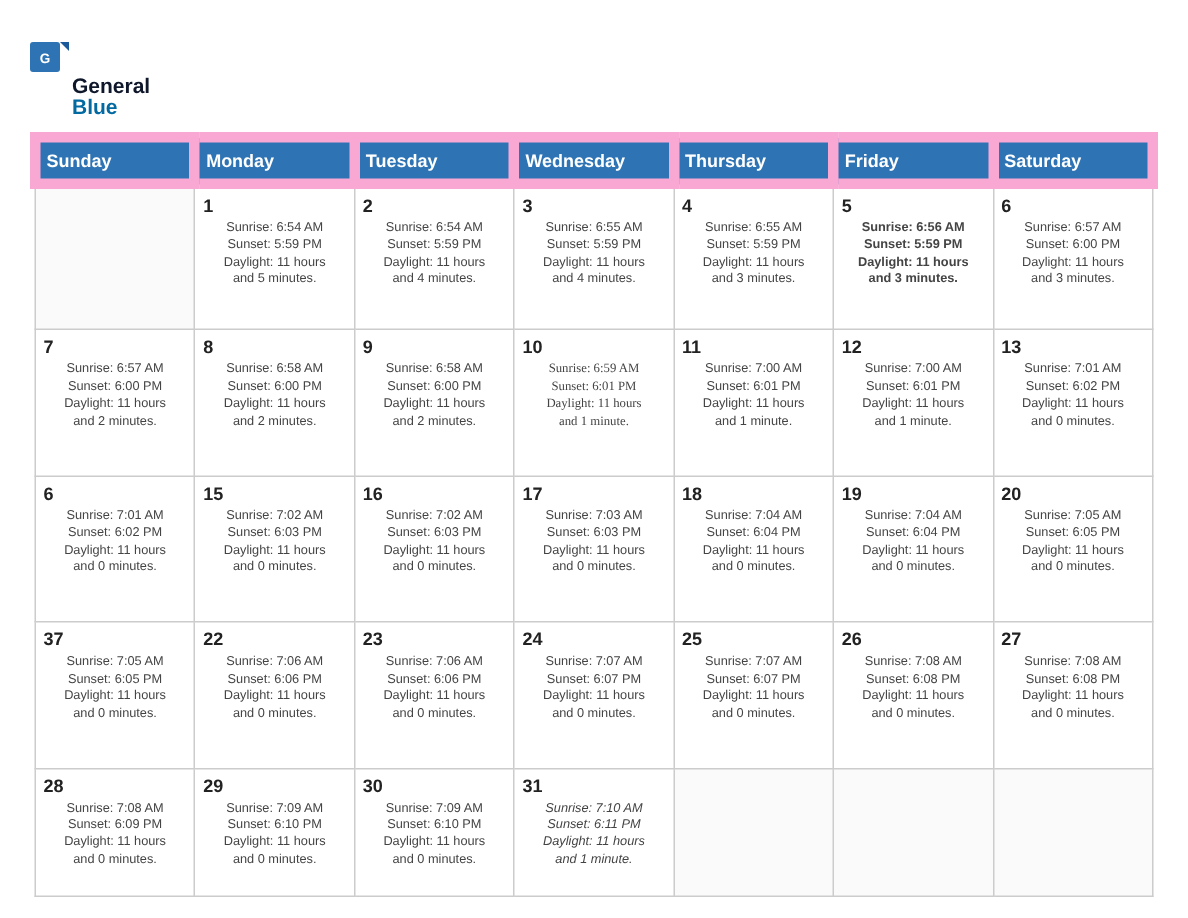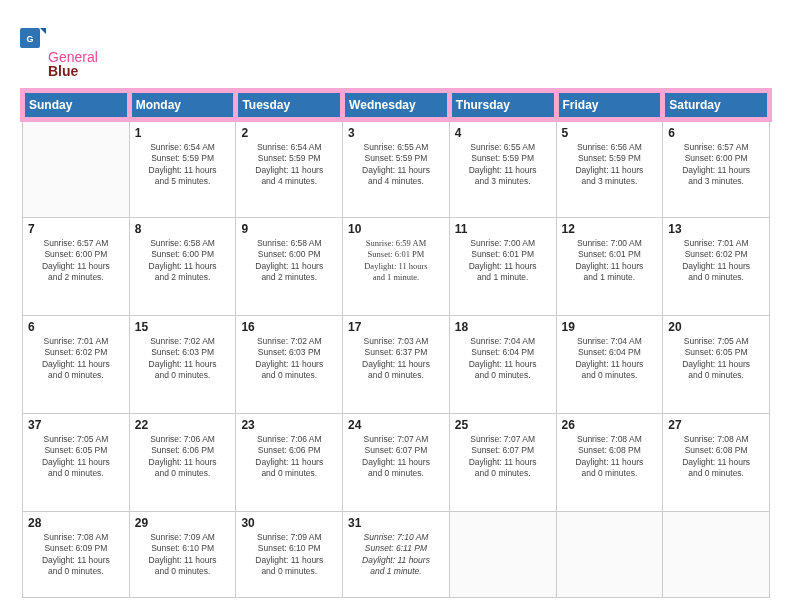--- a/index.html
+++ b/index.html
@@ -49,21 +49,21 @@
       width: 100%;
       table-layout: fixed;
     }
     .calendar th {
       background: #2e74b5;
       color: #fff;
       font-size: 12px;
       font-weight: bold;
       padding: 5px 4px;
       text-align: left;
-      border: 5px solid #f9a8d4;
+      border: 7px solid #f9a8d4;
     }
     .calendar td {
       vertical-align: top;
       border: 1px solid #ccc;
       padding: 4px 5px;
       font-size: 9px;
       color: #333;
       height: 82px;
     }
     .day-num {
@@ -92,25 +92,25 @@
 <div class="page">
   <div class="header">
     <div class="logo">
   <div style="display:flex;flex-direction:column;align-items:flex-start;">
     <div style="display:flex;align-items:center;gap:2px;">
       <svg width="26" height="26" viewBox="0 0 26 26">
         <rect x="0" y="0" width="20" height="20" rx="2" fill="#2e74b5"></rect>
         <polygon points="20,0 26,0 26,6" fill="#1a5a9a"></polygon>
         <text x="10" y="14" text-anchor="middle" font-size="9" font-weight="bold" fill="white" font-family="Arial">G</text>
       </svg>
-      <div style="font-size:14px;font-weight:normal;color:#ec4899;line-height:1;margin-top:32px;">
+      <div style="font-size:14px;font-weight:bold;color:#0f172a;line-height:1;margin-top:32px;">
         <span>General</span>
       </div>
     </div>
-    <div style="font-size:14px;font-weight:bold;color:#7f1d1d;line-height:1;margin-left:28px;">
+    <div style="font-size:14px;font-weight:bold;color:#0369a1;line-height:1;margin-left:28px;">
       <span>Blue</span>
     </div>
   </div>
 </div>
     <div class="title-block">
       <div class="month-title"></div>
       <div class="location"></div>
     </div>
   </div>
 
@@ -152,21 +152,21 @@
           </td>
           <td>
             <span class="day-num">4</span>
             <div class="cell-info" style="white-space: pre-line;">Sunrise: 6:55 AM
 Sunset: 5:59 PM
 Daylight: 11 hours
 and 3 minutes.</div>
           </td>
           <td>
             <span class="day-num">5</span>
-            <div class="cell-info" style="white-space: pre-line;">Sunrise: 6:56 AM
+            <div class="cell-info" style="white-space: pre-line; font-weight: bold;">Sunrise: 6:56 AM
 Sunset: 5:59 PM
 Daylight: 11 hours
 and 3 minutes.</div>
           </td>
           <td>
             <span class="day-num">6</span>
             <div class="cell-info" style="white-space: pre-line;">Sunrise: 6:57 AM
 Sunset: 6:00 PM
 Daylight: 11 hours
 and 3 minutes.</div>
@@ -241,21 +241,21 @@
           <td>
             <span class="day-num">16</span>
             <div class="cell-info" style="white-space: pre-line;">Sunrise: 7:02 AM
 Sunset: 6:03 PM
 Daylight: 11 hours
 and 0 minutes.</div>
           </td>
           <td>
             <span class="day-num">17</span>
             <div class="cell-info" style="white-space: pre-line;">Sunrise: 7:03 AM
-Sunset: 6:37 PM
+Sunset: 6:03 PM
 Daylight: 11 hours
 and 0 minutes.</div>
           </td>
           <td>
             <span class="day-num">18</span>
             <div class="cell-info" style="white-space: pre-line;">Sunrise: 7:04 AM
 Sunset: 6:04 PM
 Daylight: 11 hours
 and 0 minutes.</div>
           </td>

